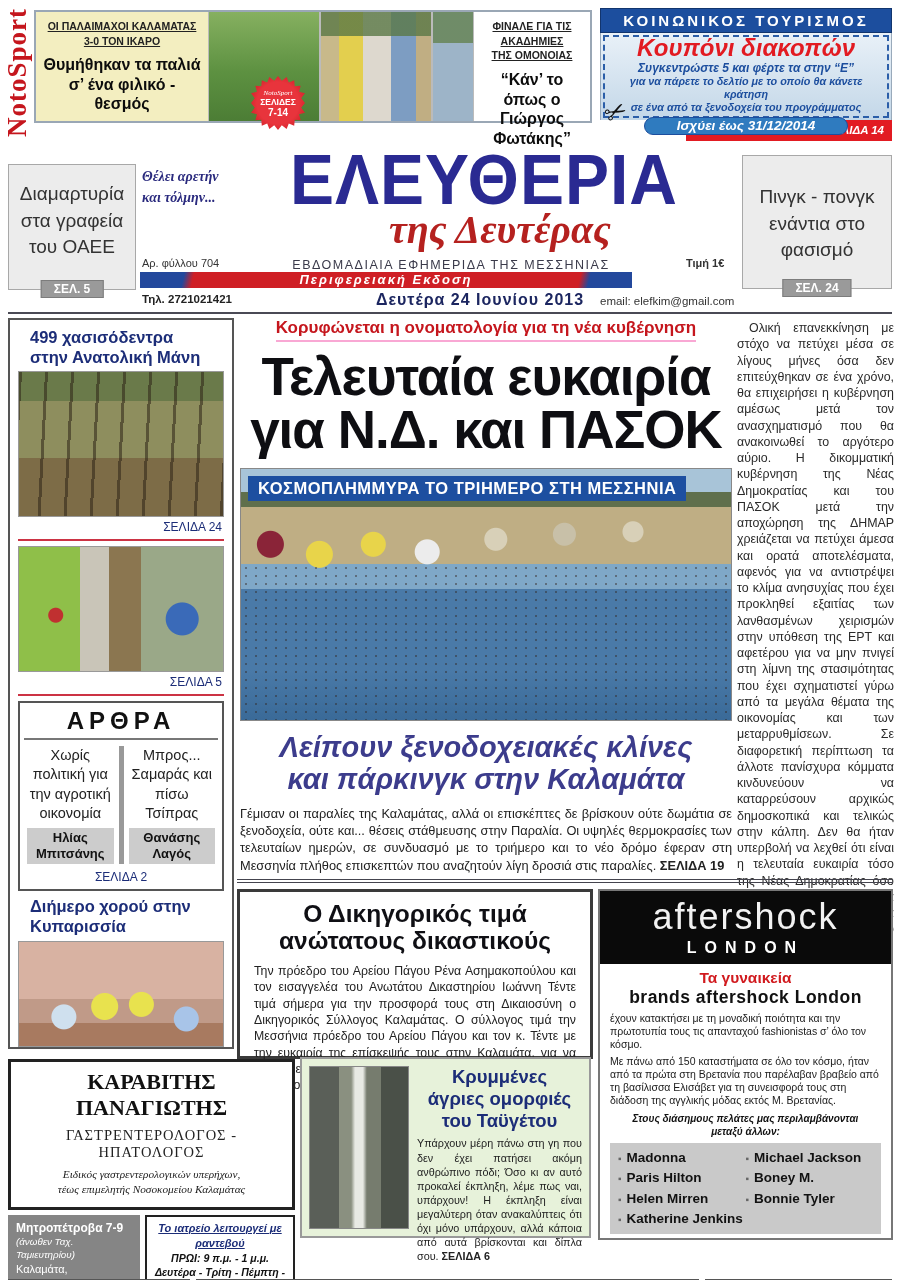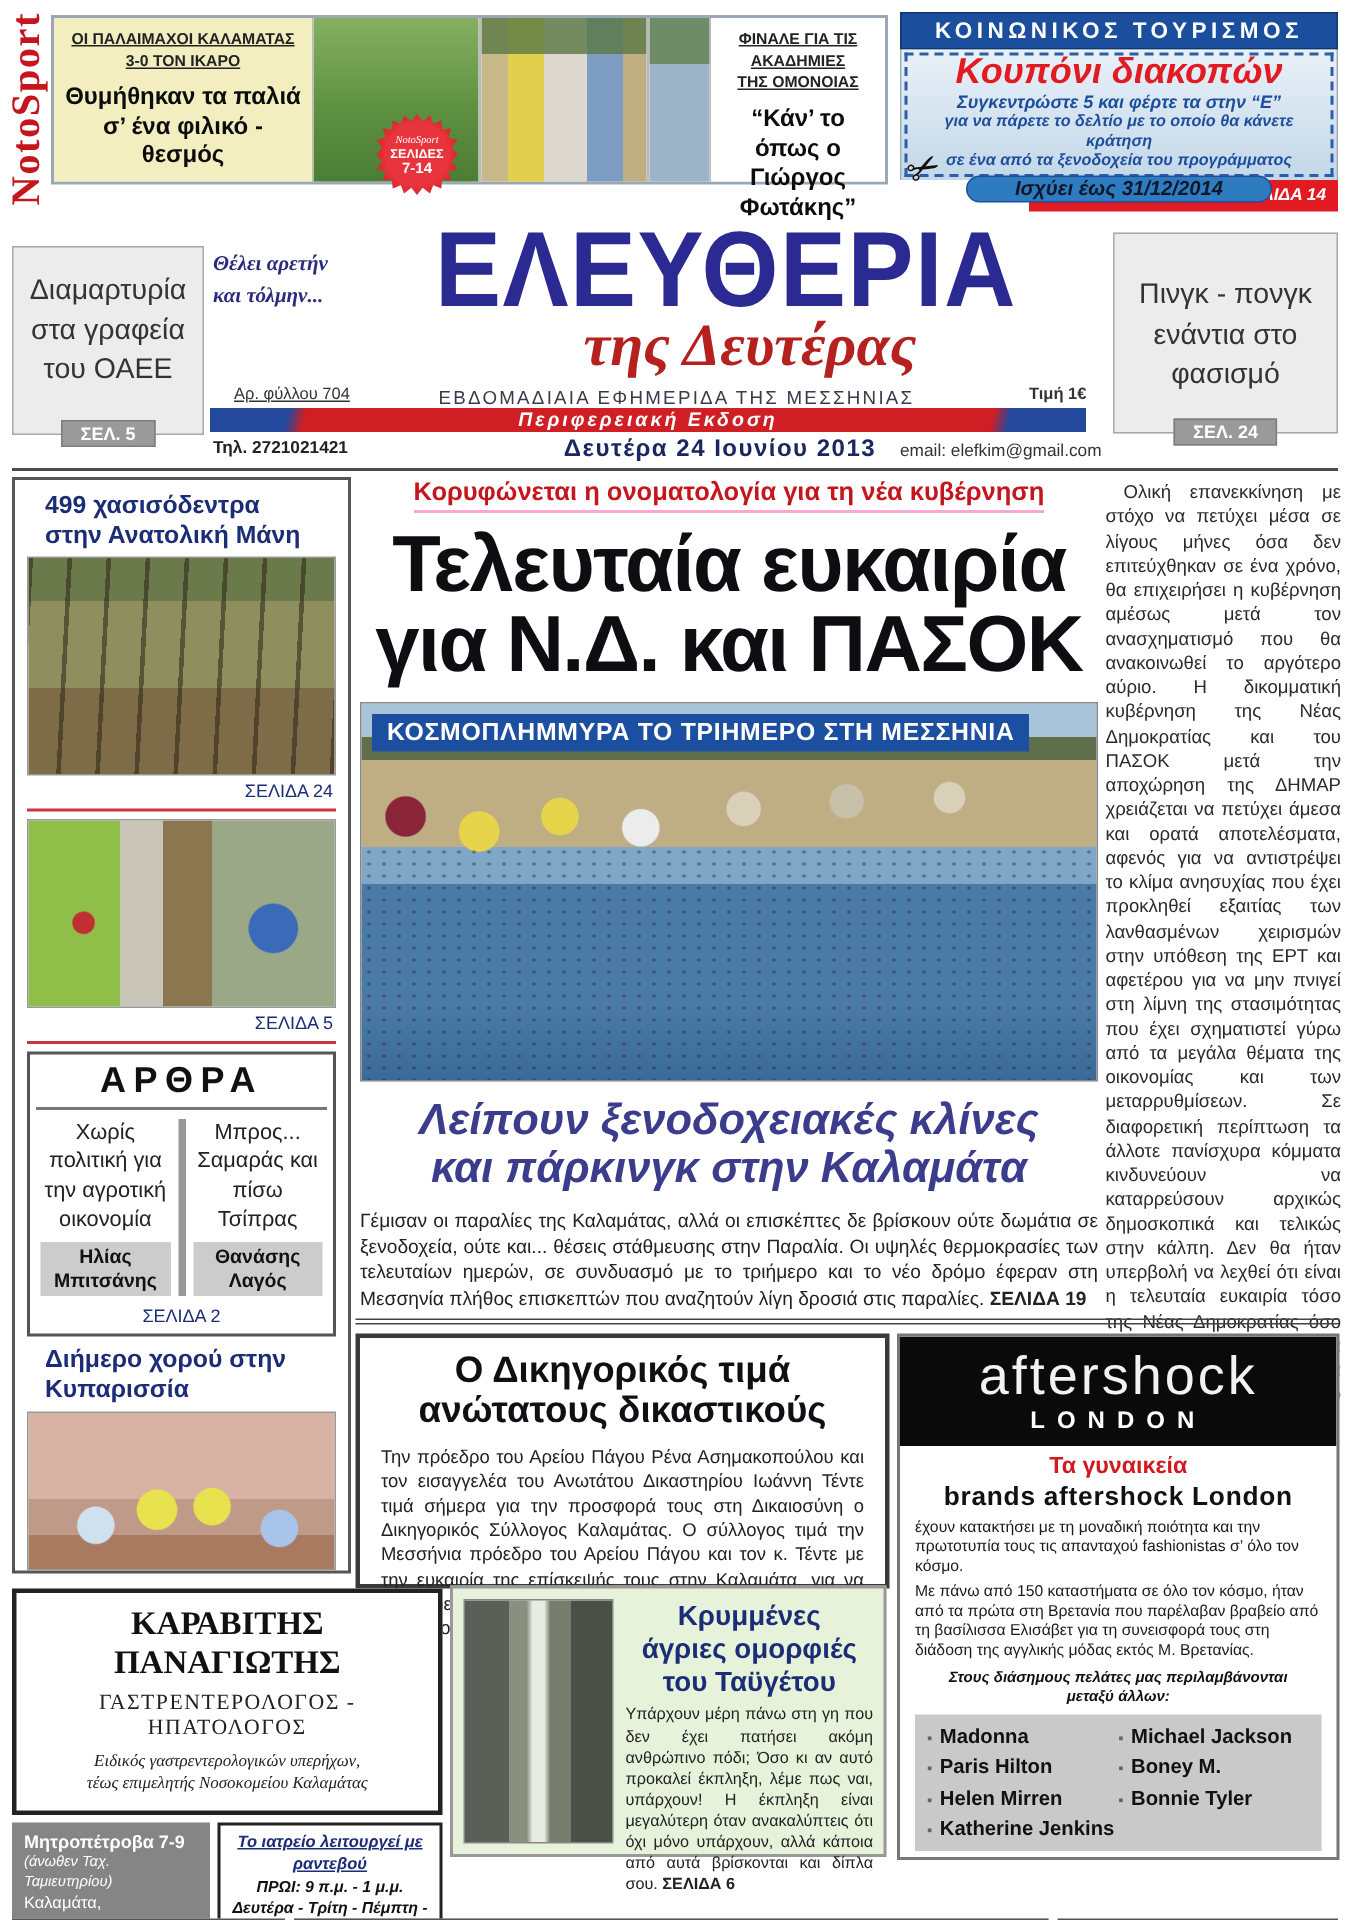--- a/index.html
+++ b/index.html
@@ -39,52 +39,52 @@
   .coupon { left:600px; top:8px; width:292px; height:133px; }
   .coupon-top { height:25px; background:#1c4e9e; border:1px solid #12356e; color:#fff;
     font-weight:bold; font-size:15px; letter-spacing:3px; text-align:center; line-height:23px; }
   .coupon-mid { position:relative; height:87px; background:linear-gradient(180deg,#e9f1f8,#c3d7e8);
     border-left:1px solid #9ab; border-right:1px solid #9ab; padding:3px 6px; }
   .coupon-dash { position:absolute; inset:2px; border:2px dashed #2b5ea8; pointer-events:none; }
   .cp-title { text-align:center; color:#e21b22; font-weight:bold; font-style:italic; font-size:24px; line-height:1.0; }
   .cp-l1 { text-align:center; color:#1c4e9e; font-weight:bold; font-style:italic; font-size:12px; margin-top:1px; }
   .cp-l23 { text-align:center; color:#1c4e9e; font-weight:bold; font-style:italic; font-size:10.8px; line-height:1.2; }
   .cp-pill { width:204px; margin:3px auto 0; background:#2f7bbf; border:1px solid #1c4e9e; border-radius:12px;
-    color:#0f172a; font-weight:bold; font-style:italic; font-size:13.5px; text-align:center; padding:0 0 1px; position:relative; z-index:2; }
+    color:#ffffff; font-weight:bold; font-style:italic; font-size:13.5px; text-align:center; padding:0 0 1px; position:relative; z-index:2; }
   .cp-scissors { position:absolute; left:4px; bottom:-8px; font-size:26px; color:#111;
     transform:rotate(-28deg); z-index:3; }
   .coupon-bot { height:21px; display:flex; justify-content:flex-end; }
   .cp-redstrip { background:#e21b22; color:#fff; font-weight:bold; font-style:italic;
     font-size:11.5px; line-height:21px; padding:0 8px; }
 
   
   .mh-box { background:#ececec; border:1px solid #a8a8a8; text-align:center; }
   .mh-left { left:8px; top:164px; width:128px; height:126px; }
   .mh-right { left:742px; top:155px; width:150px; height:134px; }
   .mh-box-title { font-size:19px; color:#333; line-height:1.4; padding-top:16px; }
   .mh-right .mh-box-title { padding-top:28px; }
   .mh-badge { position:absolute; bottom:-9px; left:50%; transform:translateX(-50%);
     background:#9a9a9a; border:1px solid #7c7c7c; color:#fff; font-weight:bold; font-size:12px;
     padding:1px 12px; white-space:nowrap; }
   .motto { left:142px; top:166px; width:86px; font-family:"Liberation Serif",serif;
     font-style:italic; font-size:14px; color:#2a2a7e; line-height:1.5;font-weight:bold; }
-  .issue-no { left:156px; top:257px; width:86px; font-size:11px; color:#333;
-    padding-bottom:3px; border-bottom:1px solid #999;text-decoration:underline; }
+  .issue-no { left:142px; top:257px; width:86px; font-size:11px; color:#333;
+    padding-bottom:3px; border-bottom:1px solid #999; }
   .mh-phone { left:142px; top:293px; font-size:11.5px; font-weight:bold; color:#222; }
   .paper-title { left:236px; top:148px; width:496px; text-align:center;
     font-size:66px; font-weight:800; color:#2a2a92; line-height:.95; transform:scaleY(1.08);
     letter-spacing:1px; }
   .paper-sub { left:300px; top:206px; width:400px; text-align:center; z-index:2;
     font-family:"Liberation Serif",serif; font-weight:bold; font-style:italic;
     font-size:40px; color:#b5211f;
     text-shadow:2px 0 #fff,-2px 0 #fff,0 2px #fff,0 -2px #fff,2px 2px #fff,-2px -2px #fff; }
   .tagline { left:246px; top:258px; width:410px; text-align:center; font-size:12.5px;
     color:#3a3a4a; letter-spacing:1.5px; }
   .price { left:686px; top:257px; font-size:11px; font-weight:bold; color:#333; }
-  .ribbon { left:140px; top:272px; width:584px; height:16px;
+  .ribbon { left:140px; top:272px; width:492px; height:16px;
     background:linear-gradient(103deg,#23489c 0 9%,#cf1f25 11% 89%,#23489c 91%);
     color:#fff; font-weight:bold; font-style:italic; font-size:13px; line-height:16px;
     letter-spacing:2px; text-align:center; }
   .mh-date { left:300px; top:291px; width:360px; text-align:center; font-weight:bold;
     font-size:16px; letter-spacing:1px; color:#1c2660; }
   .mh-email { left:600px; top:295px; font-size:11.5px; color:#333; }
   .top-divider { left:8px; top:312px; width:884px; border-top:2px solid #4a4a55; }
 
   
   .sidebar { left:8px; top:318px; width:226px; height:731px; border:2px solid #555;

